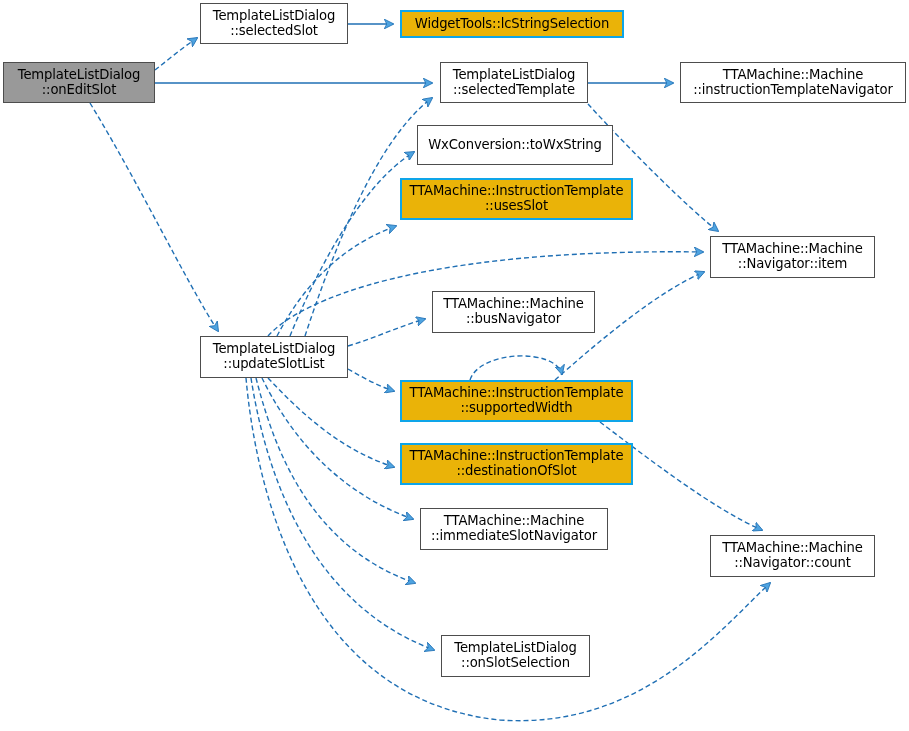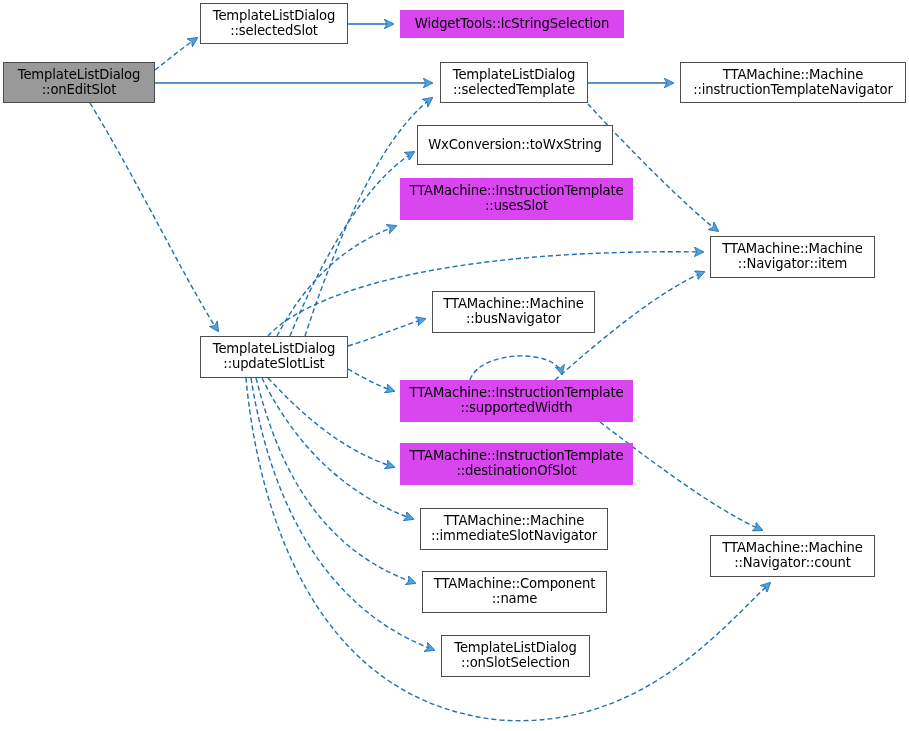--- a/index.html
+++ b/index.html
@@ -39,22 +39,22 @@
     border: 1px solid #4d4d4d;
     padding: 1px 3px;
     white-space: pre-line;
     letter-spacing: -0.15px;
   }
   .node.root {
     background: #999999;
     border: 1px solid #4d4d4d;
   }
   .node.hl {
-    background: #d946ef;
-    border: 2px solid #d946ef;
+    background: #eab308;
+    border: 2px solid #0ea5e9;
   }
   .node-label {
     display: block;
     width: 100%;
     white-space: pre-line;
   }
 </style>
 </head>
 <body>
 
@@ -107,17 +107,15 @@
     <div class="node" style="left: 200px; top: 336px; width: 148px; height: 42px;"><span class="node-label">TemplateListDialog
 ::updateSlotList</span></div>
     <div class="node hl" style="left: 400px; top: 380px; width: 233px; height: 42px;"><span class="node-label">TTAMachine::InstructionTemplate
 ::supportedWidth</span></div>
     <div class="node hl" style="left: 400px; top: 443px; width: 233px; height: 42px;"><span class="node-label">TTAMachine::InstructionTemplate
 ::destinationOfSlot</span></div>
     <div class="node" style="left: 420px; top: 508px; width: 188px; height: 42px;"><span class="node-label">TTAMachine::Machine
 ::immediateSlotNavigator</span></div>
     <div class="node" style="left: 710px; top: 535px; width: 165px; height: 42px;"><span class="node-label">TTAMachine::Machine
 ::Navigator::count</span></div>
-    <div class="node" style="left: 422px; top: 571px; width: 185px; height: 42px;"><span class="node-label">TTAMachine::Component
-::name</span></div>
     <div class="node" style="left: 441px; top: 635px; width: 149px; height: 42px;"><span class="node-label">TemplateListDialog
 ::onSlotSelection</span></div>
   </div>
 
 </body></html>

